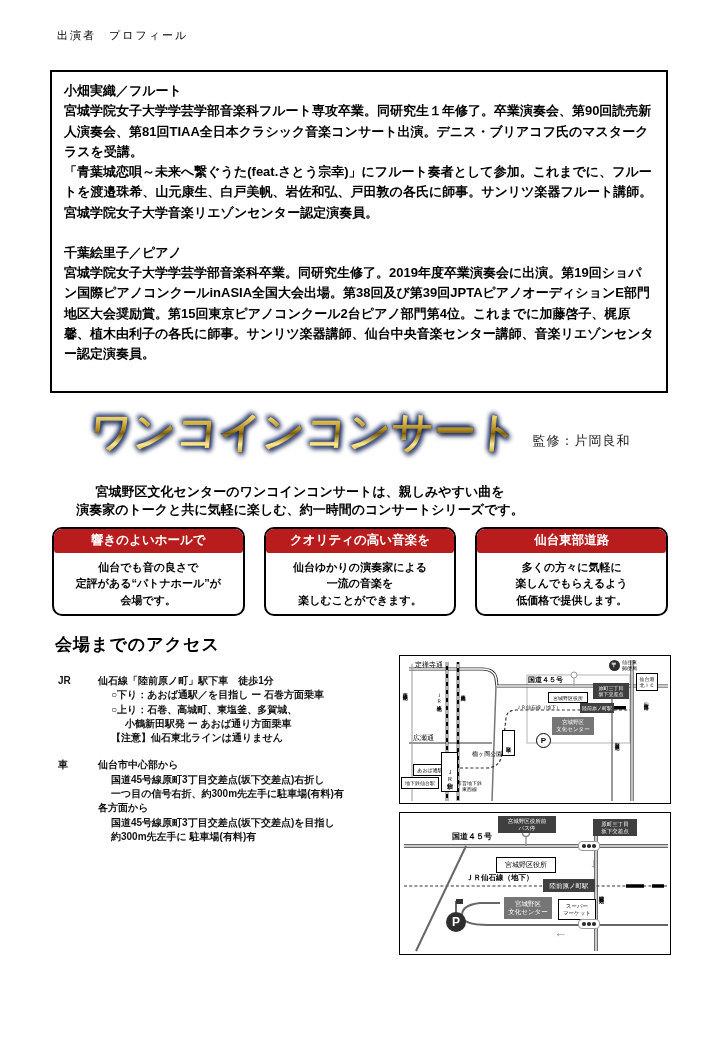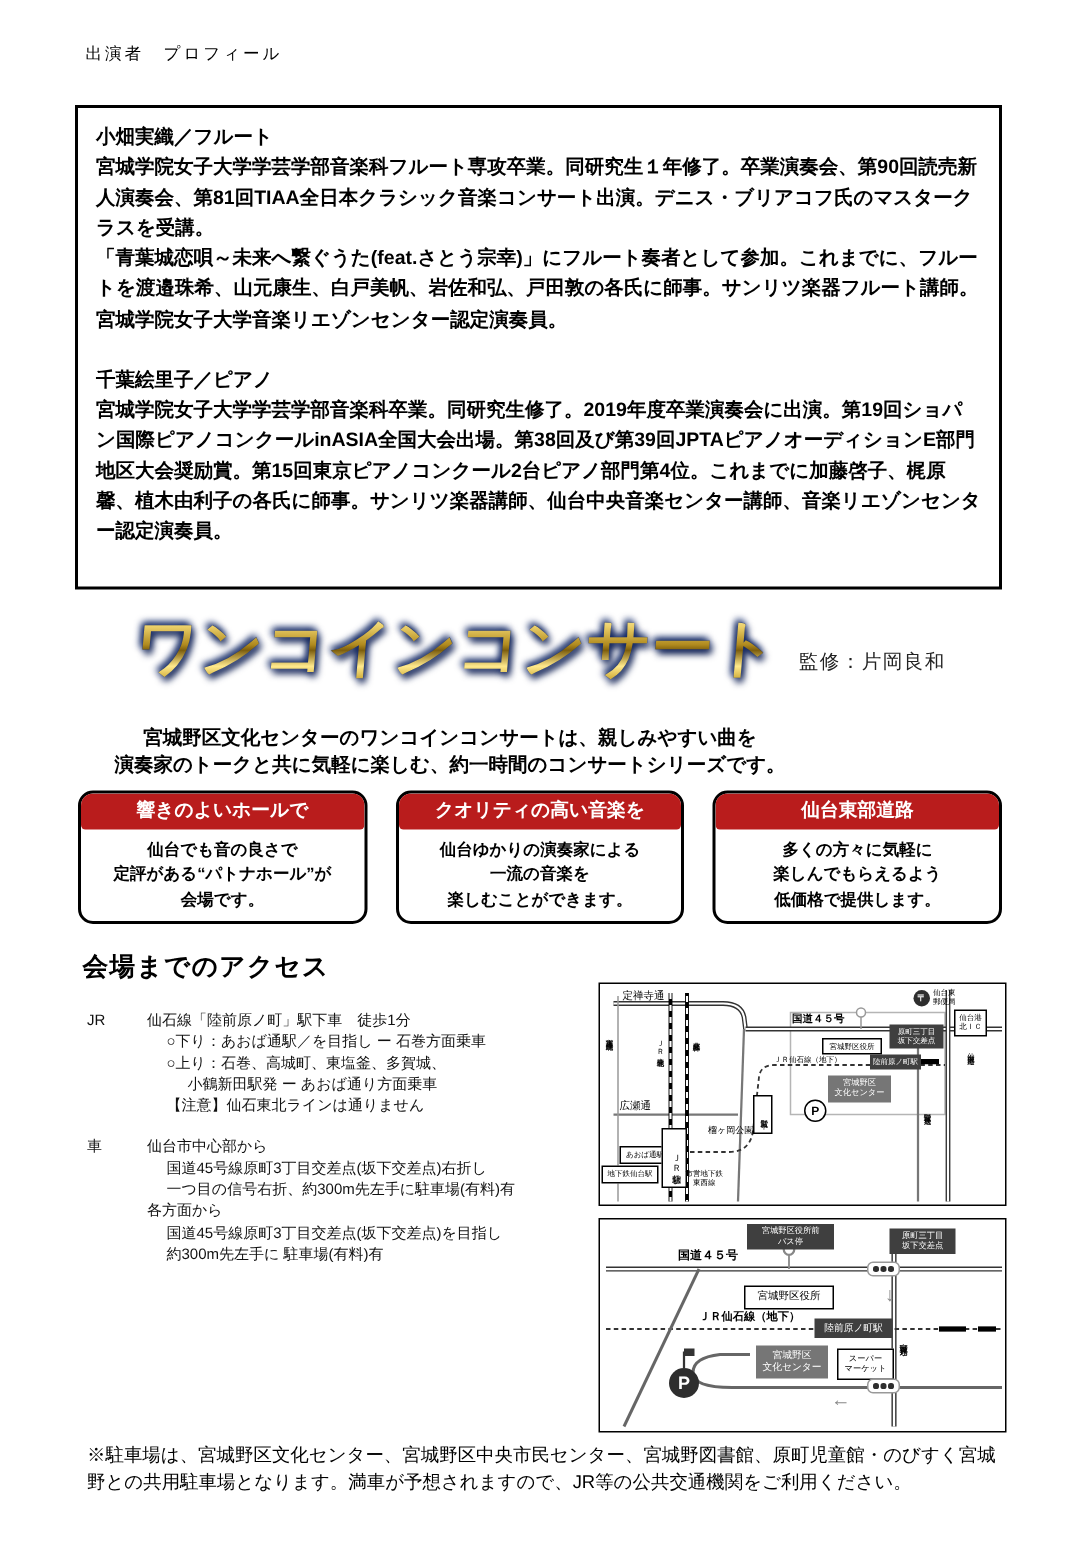--- a/index.html
+++ b/index.html
@@ -21,21 +21,21 @@
   .tagline{left:0;top:483px;width:600px;text-align:center;font-size:13px;font-weight:bold;line-height:1.35;}
   .features{left:52px;top:527px;width:616px;display:flex;gap:19px;}
   .card{flex:1;height:85px;border:2.5px solid #000;border-radius:10px;background:#fff;
         overflow:hidden;display:flex;flex-direction:column;}
   .card-h{background:#b91c1c;color:#fff;font-size:12.5px;font-weight:bold;text-align:center;
           padding:3px 0 4px;border-radius:6px 6px 3px 3px;}
   .card-b{flex:1;display:flex;align-items:center;justify-content:center;text-align:center;
           font-size:11px;font-weight:bold;line-height:1.5;white-space:pre-line;}
   .access-heading{left:55px;top:633px;font-size:17px;font-weight:600;letter-spacing:1px;}
   .access{left:58px;top:674px;width:345px;font-size:10px;line-height:1.43;color:#111;}
-  .acc-block{display:flex;margin-bottom:13px;}
+  .acc-block{display:flex;margin-bottom:13px;font-weight:bold;}
   .acc-label{width:40px;flex:none;}
   .i1{margin-left:13px;} .i2{margin-left:27px;}
   .map{border:1.2px solid #000;background:#fff;}
   #map1{left:399px;top:655px;width:270px;height:147px;}
   #map2{left:399px;top:812px;width:270px;height:141px;}
   .map svg{position:absolute;left:0;top:0;}
   .ml{position:absolute;font-size:5.5px;line-height:1.25;white-space:nowrap;color:#000;}
   .pre{white-space:pre-line;text-align:center;}
   .vt{writing-mode:vertical-rl;text-orientation:upright;letter-spacing:0.5px;}
   .mbw,.mbd,.mbg{display:flex;align-items:center;justify-content:center;text-align:center;line-height:1.2;}
@@ -227,15 +227,14 @@
     <div class="ml vt" style="left:198px;top:78px;font-size:5.5px;">宮城野萩大通り</div>
     <div class="p2" style="left:46px;top:99px;">P</div>
     <div class="signal" style="left:178px;top:106px;">
         <span class="dot"></span>
         <span class="dot"></span>
         <span class="dot"></span>
       </div>
     <div class="arrow" style="left:154px;top:112px;">←</div>
   </div>
 
-  <div class="abs footnote">※駐車場は、宮城野区文化センター、宮城野区中央市民センター、宮城野図書館、原町児童館・のびすく宮城野との共用駐車場となります。満車が予想されますので、JR等の公共交通機関をご利用ください。</div>
 
 </div>
 
 </body></html>

